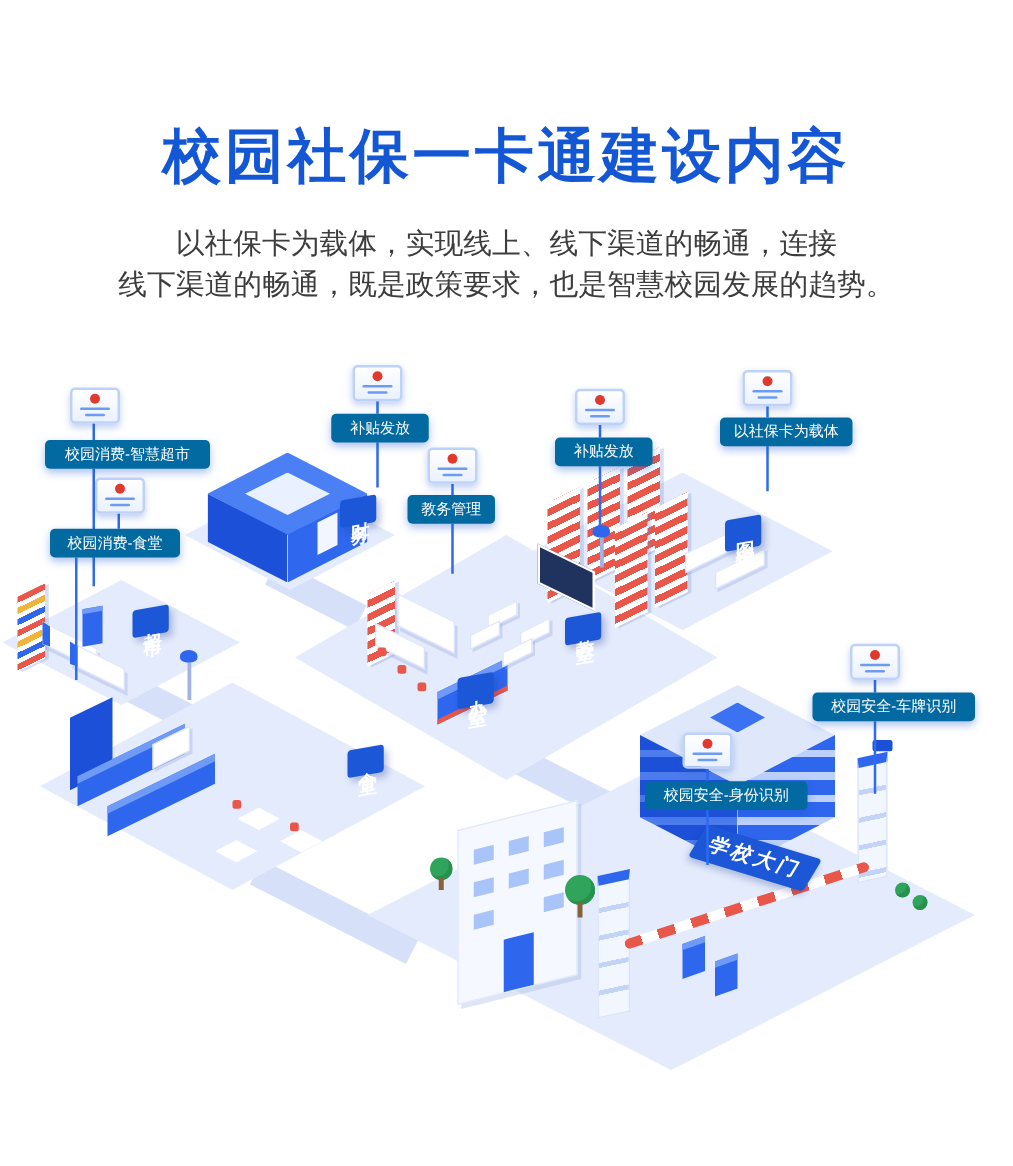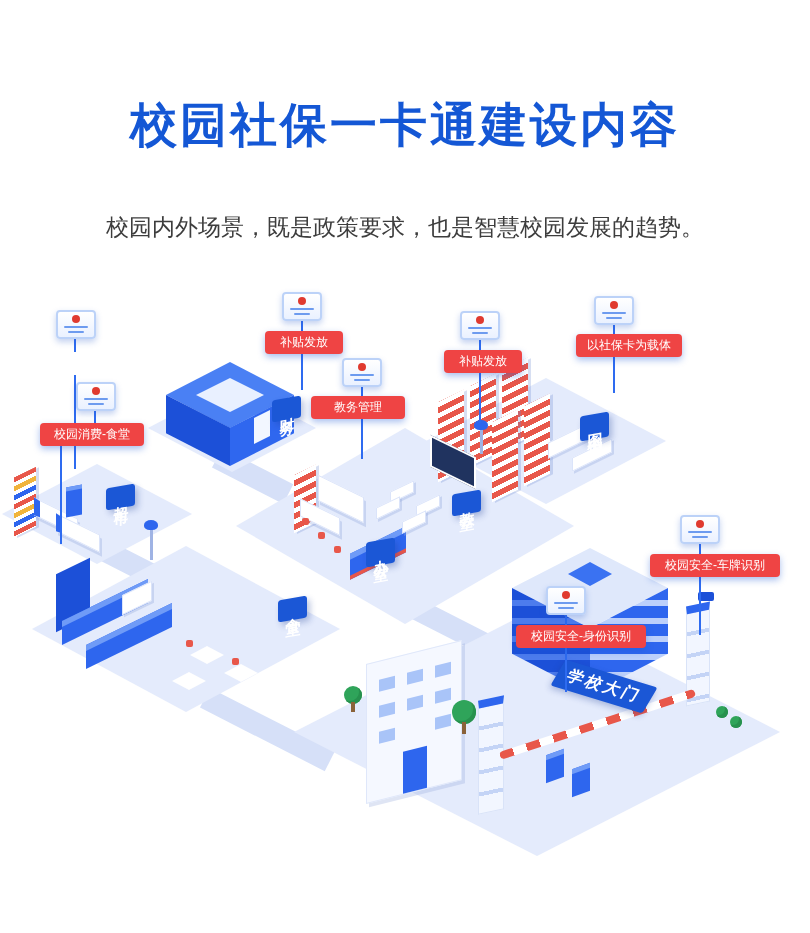--- a/index.html
+++ b/index.html
@@ -26,21 +26,21 @@
   .iso-down { transform:skewY(26deg); }
 
   
   .leader { position:absolute; width:2px; background:#2e6bf0; }
   .ss-card { position:absolute; width:40px; height:29px; background:linear-gradient(180deg,#ffffff,#eaf1ff);
              border:2px solid #bcd2f8; border-radius:4px; box-shadow:0 3px 6px rgba(40,90,200,.28);
              display:flex; flex-direction:column; align-items:center; }
   .emblem { width:8px; height:8px; border-radius:50%; background:#e03a2f; margin-top:3px; }
   .cline { display:block; height:2px; background:#6d9bef; border-radius:1px; margin-top:3px; }
   .cline.w1 { width:24px; } .cline.w2 { width:16px; }
-  .callout-label { position:absolute; height:23px; background:#ef4444; border-radius:4px;
+  .callout-label { position:absolute; height:23px; background:#0369a1; border-radius:4px;
                    color:#fff; font-size:12px; line-height:23px; text-align:center;
                    box-shadow:0 3px 7px rgba(27,87,214,.38); white-space:nowrap; }
 
   
   .area-tag-v { position:absolute; background:#1b57d6; color:#fff; writing-mode:vertical-rl;
                 text-orientation:upright; font-size:15px; font-weight:bold; letter-spacing:3px;
                 padding:8px 5px; border-radius:3px; transform:skewY(-10deg);
                 box-shadow:3px 4px 6px rgba(27,60,150,.3); }
   .area-tag-h { position:absolute; background:#1b57d6; color:#fff; font-size:16px; font-weight:bold;
                 letter-spacing:3px; padding:4px 10px; border-radius:3px;
@@ -66,22 +66,22 @@
             transform:skewY(-12deg); }
   .win { position:absolute; width:16px; height:12px; background:#a9c4f8; }
 </style>
 </head>
 <body>
 
 <div class="canvas">
 
   <h1 class="title">校园社保一卡通建设内容</h1>
   <p class="subtitle">
-    <br>
-    <span>校园内外场景，既是政策要求，也是智慧校园发展的趋势。</span>
+    <span>以社保卡为载体，实现线上、线下渠道的畅通，连接</span><br>
+    <span>线下渠道的畅通，既是政策要求，也是智慧校园发展的趋势。</span>
   </p>
 
   <div class="scene">
 
     <div class="road" style="left:222px;top:448px;width:80px;"></div>
     <div class="road" style="left:108px;top:540px;width:100px;"></div>
     <div class="road" style="left:415px;top:596px;width:135px;"></div>
     <div class="road" style="left:210px;top:688px;width:140px;"></div>
     <div class="road" style="left:470px;top:490px;width:70px;"></div>
 
@@ -180,20 +180,21 @@
     <div class="area-tag-v" style="left:278px;top:598px;">食堂</div>
     <div class="area-tag-h" style="left:556px;top:672px;">学校大门</div>
 
     <div class="leader" style="left:74px;top:338px;height:14px;"></div>
     <div class="leader" style="left:74px;top:375px;height:94px;"></div>
     <div class="ss-card" style="left:56px;top:310px;">
       <span class="emblem"></span>
         <span class="cline w1"></span>
         <span class="cline w2"></span>
     </div>
+    <div class="callout-label" style="left:36px;top:352px;width:132px;">校园消费-智慧超市</div>
 
     <div class="leader" style="left:94px;top:410px;height:13px;"></div>
     <div class="leader" style="left:60px;top:446px;height:98px;"></div>
     <div class="ss-card" style="left:76px;top:382px;">
       <span class="emblem"></span>
         <span class="cline w1"></span>
         <span class="cline w2"></span>
     </div>
     <div class="callout-label" style="left:40px;top:423px;width:104px;">校园消费-食堂</div>
 
@@ -206,21 +207,21 @@
     </div>
     <div class="callout-label" style="left:265px;top:331px;width:78px;">补贴发放</div>
 
     <div class="leader" style="left:361px;top:387px;height:9px;"></div>
     <div class="leader" style="left:361px;top:419px;height:40px;"></div>
     <div class="ss-card" style="left:342px;top:358px;">
       <span class="emblem"></span>
         <span class="cline w1"></span>
         <span class="cline w2"></span>
     </div>
-    <div class="callout-label" style="left:311px;top:396px;width:94px;">教务管理</div>
+    <div class="callout-label" style="left:326px;top:396px;width:70px;">教务管理</div>
 
     <div class="leader" style="left:479px;top:340px;height:10px;"></div>
     <div class="leader" style="left:479px;top:373px;height:50px;"></div>
     <div class="ss-card" style="left:460px;top:311px;">
       <span class="emblem"></span>
         <span class="cline w1"></span>
         <span class="cline w2"></span>
     </div>
     <div class="callout-label" style="left:444px;top:350px;width:78px;">补贴发放</div>
 

